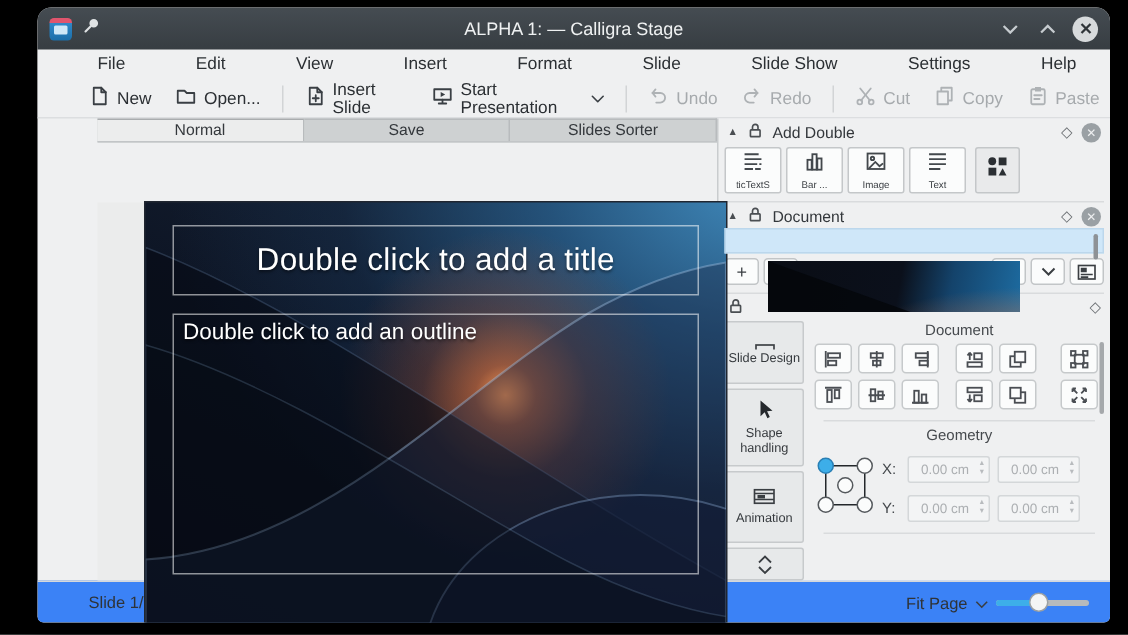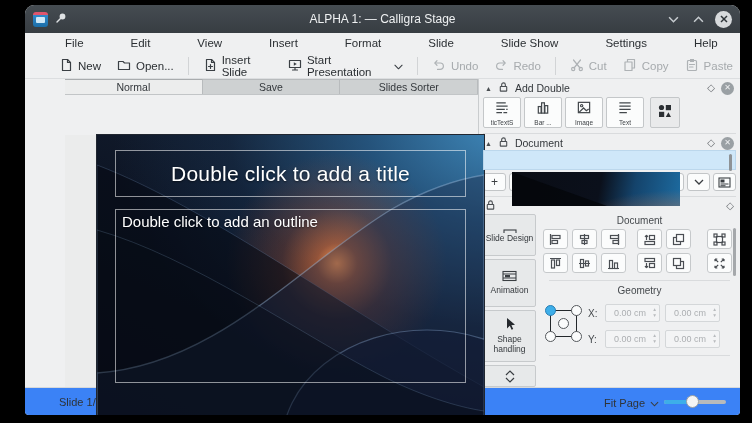--- a/index.html
+++ b/index.html
@@ -383,33 +383,33 @@
         <span class="diamond">◇</span>
       </div>
       <div class="tools-body">
         <div class="ttabs">
           <div class="ttab" style="height:42px">
             <span class="clip"><svg width="14" height="10" viewBox="0 0 14 10" fill="none" stroke="#3a3e42" stroke-width="1.1">
                   <rect x="1" y="3" width="12" height="7"></rect>
                 </svg></span>
             <span>Slide Design</span>
           </div>
+          <div class="ttab" style="height:52px">
+            <span><svg width="13" height="14" viewBox="0 0 13 14">
+                  <path d="M4,1 L4,11.5 L6.8,8.8 L8.6,12.8 L10.2,12 L8.4,8.2 L12,7.8 Z" fill="#25292d" stroke="none"></path>
+                </svg></span>
+            <span>Shape handling</span>
+          </div>
           <div class="ttab" style="height:48px">
             <span><svg width="15" height="12" viewBox="0 0 15 12" fill="none" stroke="#3a3e42" stroke-width="1.1">
                   <rect x="1" y="1.5" width="13" height="9"></rect>
                   <path d="M1,4 h13 M1,8 h13"></path>
                   <rect x="3" y="5" width="5" height="2.3" fill="#3a3e42" stroke="none"></rect>
                 </svg></span>
             <span>Animation</span>
-          </div>
-          <div class="ttab" style="height:52px">
-            <span><svg width="13" height="14" viewBox="0 0 13 14">
-                  <path d="M4,1 L4,11.5 L6.8,8.8 L8.6,12.8 L10.2,12 L8.4,8.2 L12,7.8 Z" fill="#25292d" stroke="none"></path>
-                </svg></span>
-            <span>Shape handling</span>
           </div>
           <div class="tscroll">
             <svg width="10" height="6" viewBox="0 0 10 6" fill="none" stroke="#3a3e42" stroke-width="1.2">
                 <polyline points="1,5 5,1 9,5"></polyline>
               </svg>
             <svg width="10" height="6" viewBox="0 0 10 6" fill="none" stroke="#3a3e42" stroke-width="1.2">
                 <polyline points="1,1 5,5 9,1"></polyline>
               </svg>
           </div>
         </div>

